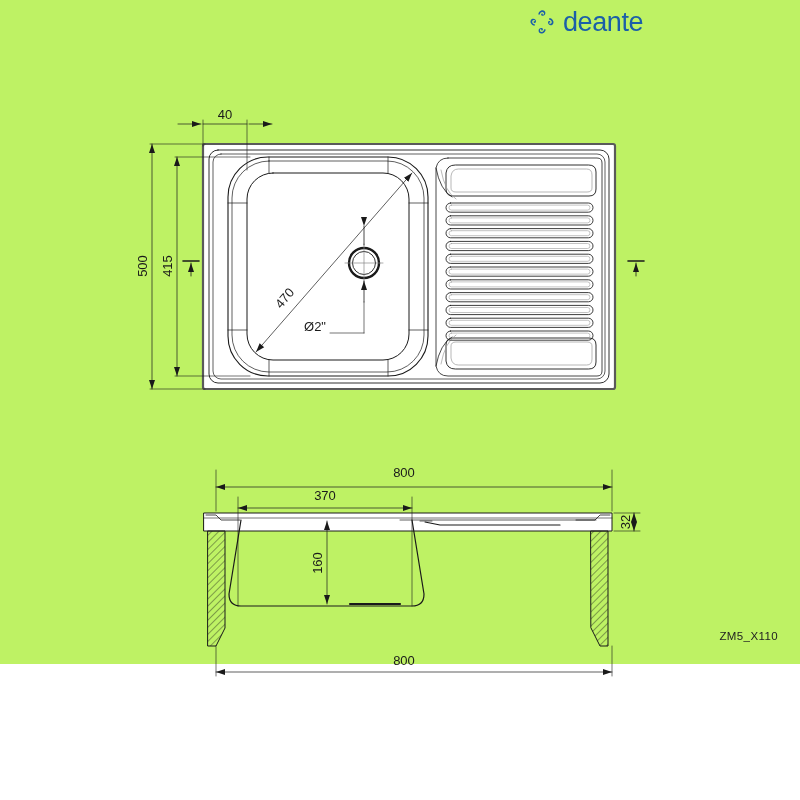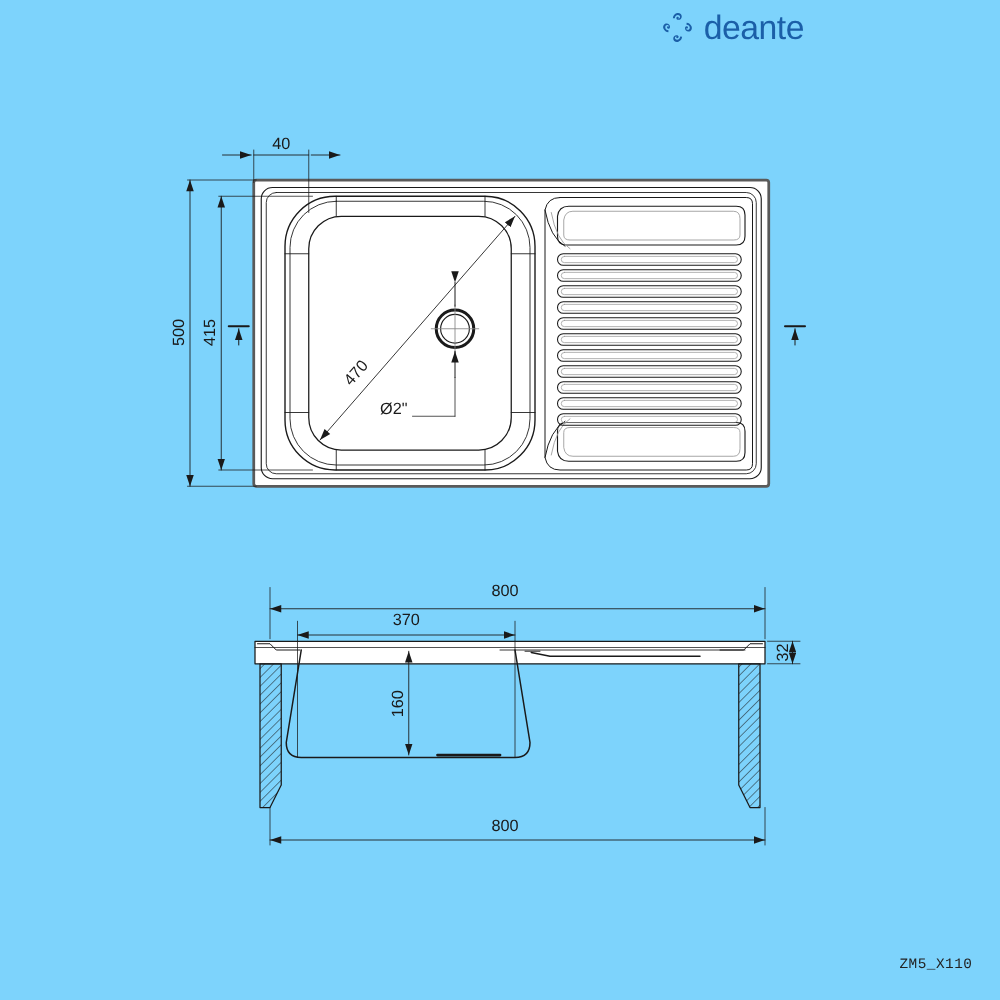--- a/index.html
+++ b/index.html
@@ -1,25 +1,25 @@
 <!DOCTYPE html>
 <html><head>
 <meta charset="utf-8">
 <style>
   html,body{margin:0;padding:0;background:#ffffff;}
   body{width:800px;height:800px;overflow:hidden;
        font-family:"Liberation Sans", sans-serif;}
-  #sheet{position:relative;width:800px;height:800px;background:#7dd3fc;}
+  #sheet{position:relative;width:800px;height:664px;background:#bef264;}
   .logo-wrap{position:absolute;left:528px;top:8px;display:flex;align-items:center;gap:7px;}
   .logo-mark{width:28px;height:28px;}
   .logo-text{font-family:"Liberation Sans",sans-serif;font-size:27px;
              color:#1b5fa8;letter-spacing:-0.4px;line-height:28px;font-weight:400;}
   svg{display:block;}
   .code{position:absolute;right:22px;bottom:22px;font-size:11.5px;color:#222;
-        letter-spacing:0.4px;font-family:Liberation Mono, monospace;}
+        letter-spacing:0.4px;font-family:Liberation Sans, sans-serif;}
   text{font-family:"Liberation Sans",sans-serif;fill:#1a1a1a;}
 </style>
 </head>
 <body>
 
 <div id="sheet">
 
   <div class="logo-wrap">
     <span class="logo-mark">
       <svg width="28" height="28" viewBox="0 0 28 28">

